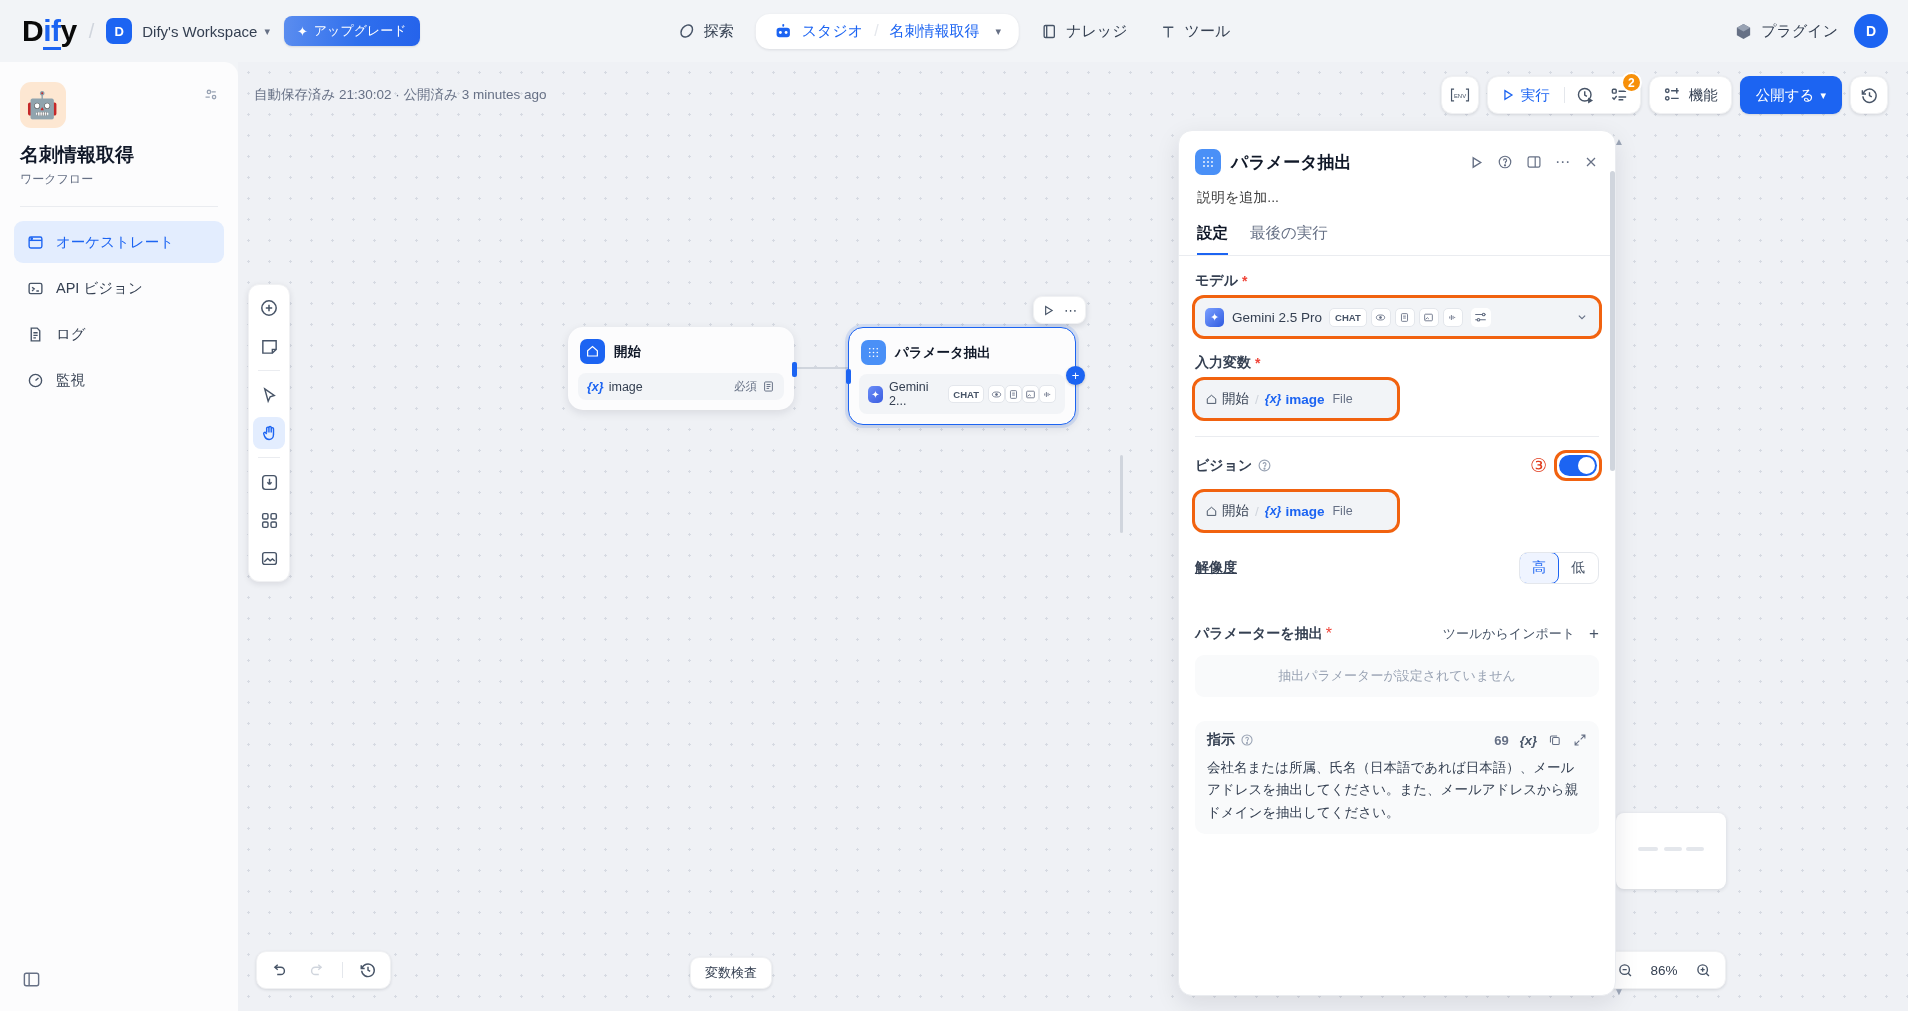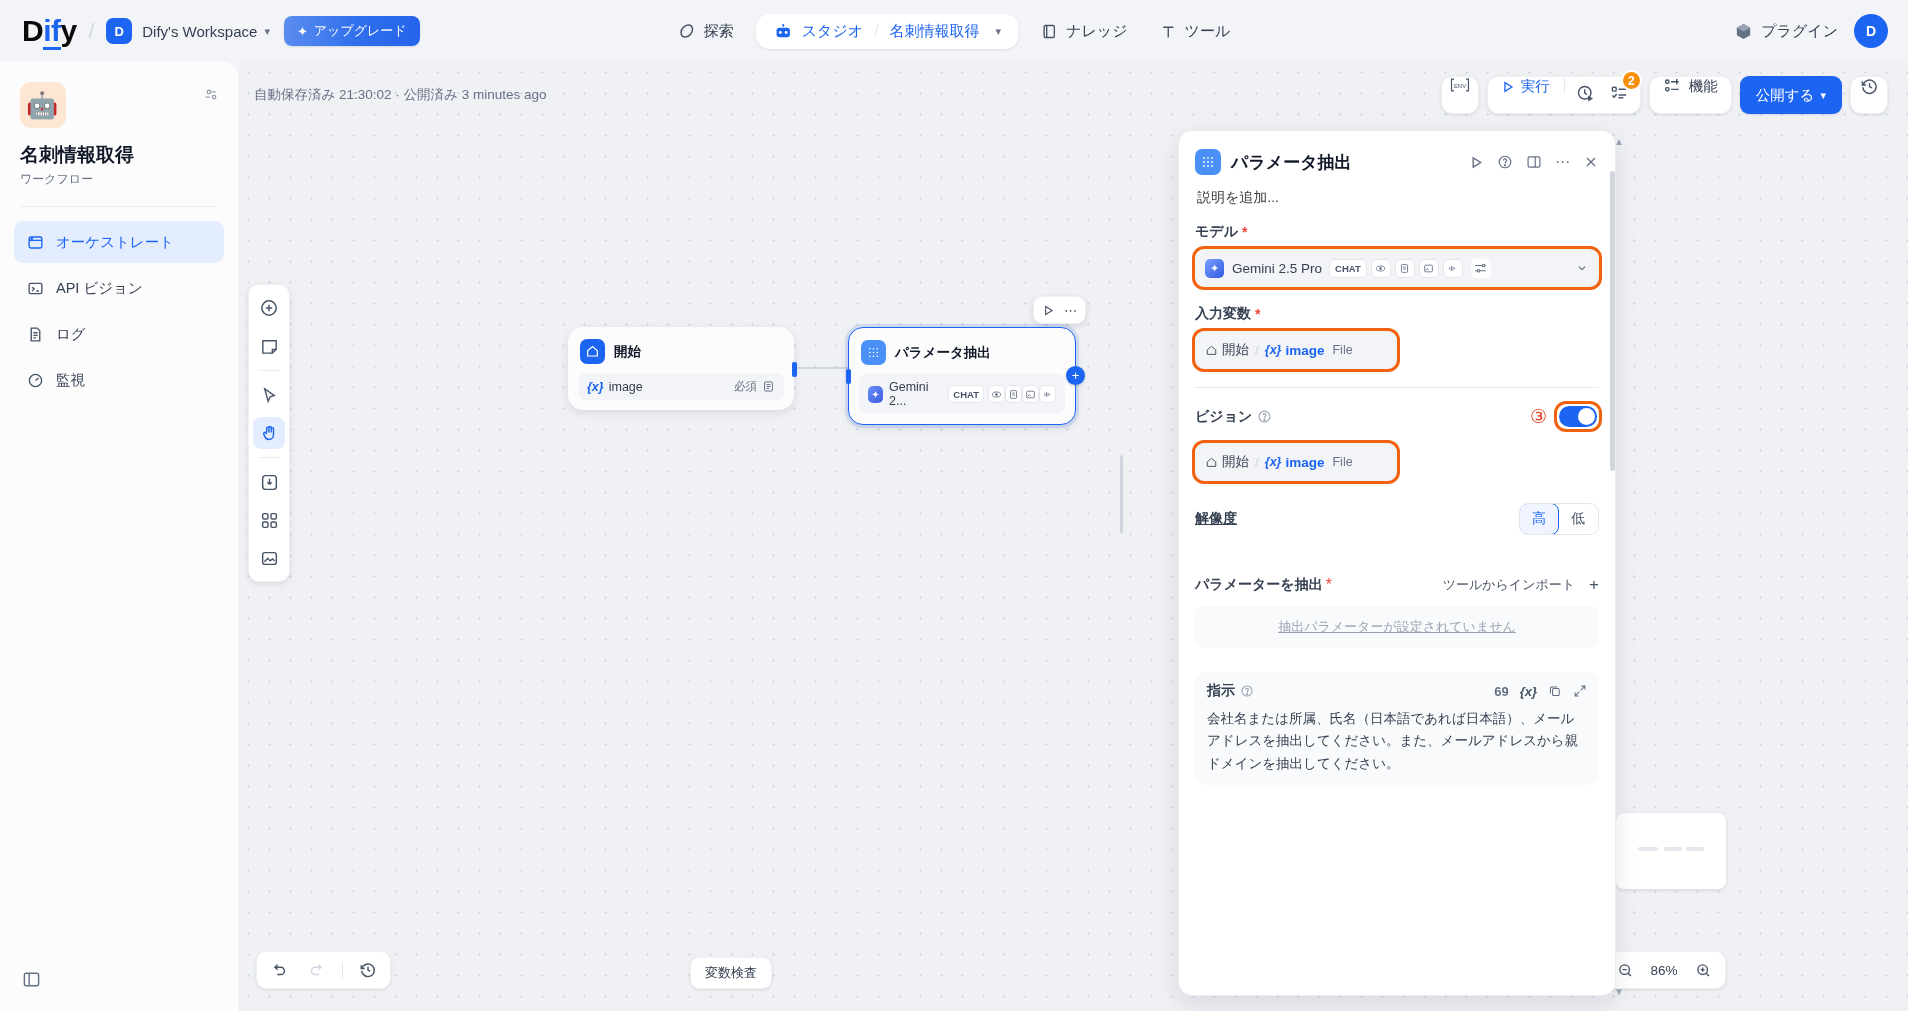--- a/index.html
+++ b/index.html
@@ -88,21 +88,21 @@
     overflow: hidden;
   }
   .autosave {
     position: absolute; top: 24px; left: 16px; font-size: 13.5px; color: #667085;
   }
 
   
   .cv-toolbar { position: absolute; top: 14px; right: 20px; display: flex; align-items: center; gap: 8px; }
   .tb-card {
     background: #fff; border-radius: 11px; box-shadow: 0 1px 3px rgba(16,24,40,.12);
-    height: 38px; display: flex; align-items: flex-start; padding: 0 10px; border: 0.5px solid #f0f1f3;
+    height: 38px; display: flex; align-items: center; padding: 0 10px; border: 0.5px solid #f0f1f3;
   }
   .env-btn { width: 38px; justify-content: center; padding: 0; }
   .run-group { gap: 2px; padding: 0 4px; position: relative; }
   .run-btn { display: flex; align-items: center; gap: 6px; color: #1c64f2; font-size: 14.5px; padding: 0 9px; font-weight: 500; }
   .vsep { width: 1px; height: 16px; background: #e4e7ec; margin: 0 3px; }
   .icon-btn { width: 32px; height: 32px; display: flex; align-items: center; justify-content: center; color: #475467; border-radius: 7px; }
   .badge-2 {
     position: absolute; top: -7px; right: -6px; width: 21px; height: 21px; border-radius: 50%;
     background: #f79009; color: #fff; font-size: 12px; font-weight: 600;
     display: flex; align-items: center; justify-content: center; border: 2px solid #fff;
@@ -663,20 +663,24 @@
         <span>
           <svg width="16" height="16" viewBox="0 0 20 20" fill="none" stroke="#667085" stroke-width="1.6">
               <path d="M5 5l10 10M15 5L5 15"></path>
             </svg>
         </span>
       </div>
     </div>
 
     <div class="p-desc">説明を追加...</div>
 
+    <div class="p-tabs">
+      <div class="p-tab active">設定</div>
+      <div class="p-tab">最後の実行</div>
+    </div>
 
     <div class="p-body">
 
       <div class="f-label">
         <span>モデル</span>
         <span class="req">*</span>
       </div>
       <div class="row-rel">
         <span class="num-marker">①</span>
         <div class="field hl">
@@ -789,21 +793,21 @@
           </span>
         </span>
       </div>
 
       <div class="imp-row" style="margin-top:40px;">
         <span class="f-label" style="margin:0;">パラメーターを抽出</span>
         <span class="req" style="margin-left:3px;">*</span>
         <span class="imp-link">ツールからインポート</span>
         <span class="imp-plus">+</span>
       </div>
-      <div class="empty-box" style="margin-top:11px;text-decoration:underline;">抽出パラメーターが設定されていません</div>
+      <div class="empty-box" style="margin-top:11px;">抽出パラメーターが設定されていません</div>
 
       <div class="instr-box" style="margin-top:24px;">
         <div class="instr-head">
           <span>指示</span>
           <span style="margin-left:5px;">
             <svg width="14" height="14" viewBox="0 0 20 20" fill="none" stroke="#98a2b3" stroke-width="1.5">
               <circle cx="10" cy="10" r="7.2"></circle>
                 <path d="M8.2 8a1.9 1.9 0 1 1 2.4 1.9V12"></path>
                 <circle cx="10" cy="14.2" r=".7" fill="#98a2b3"></circle>
             </svg>

